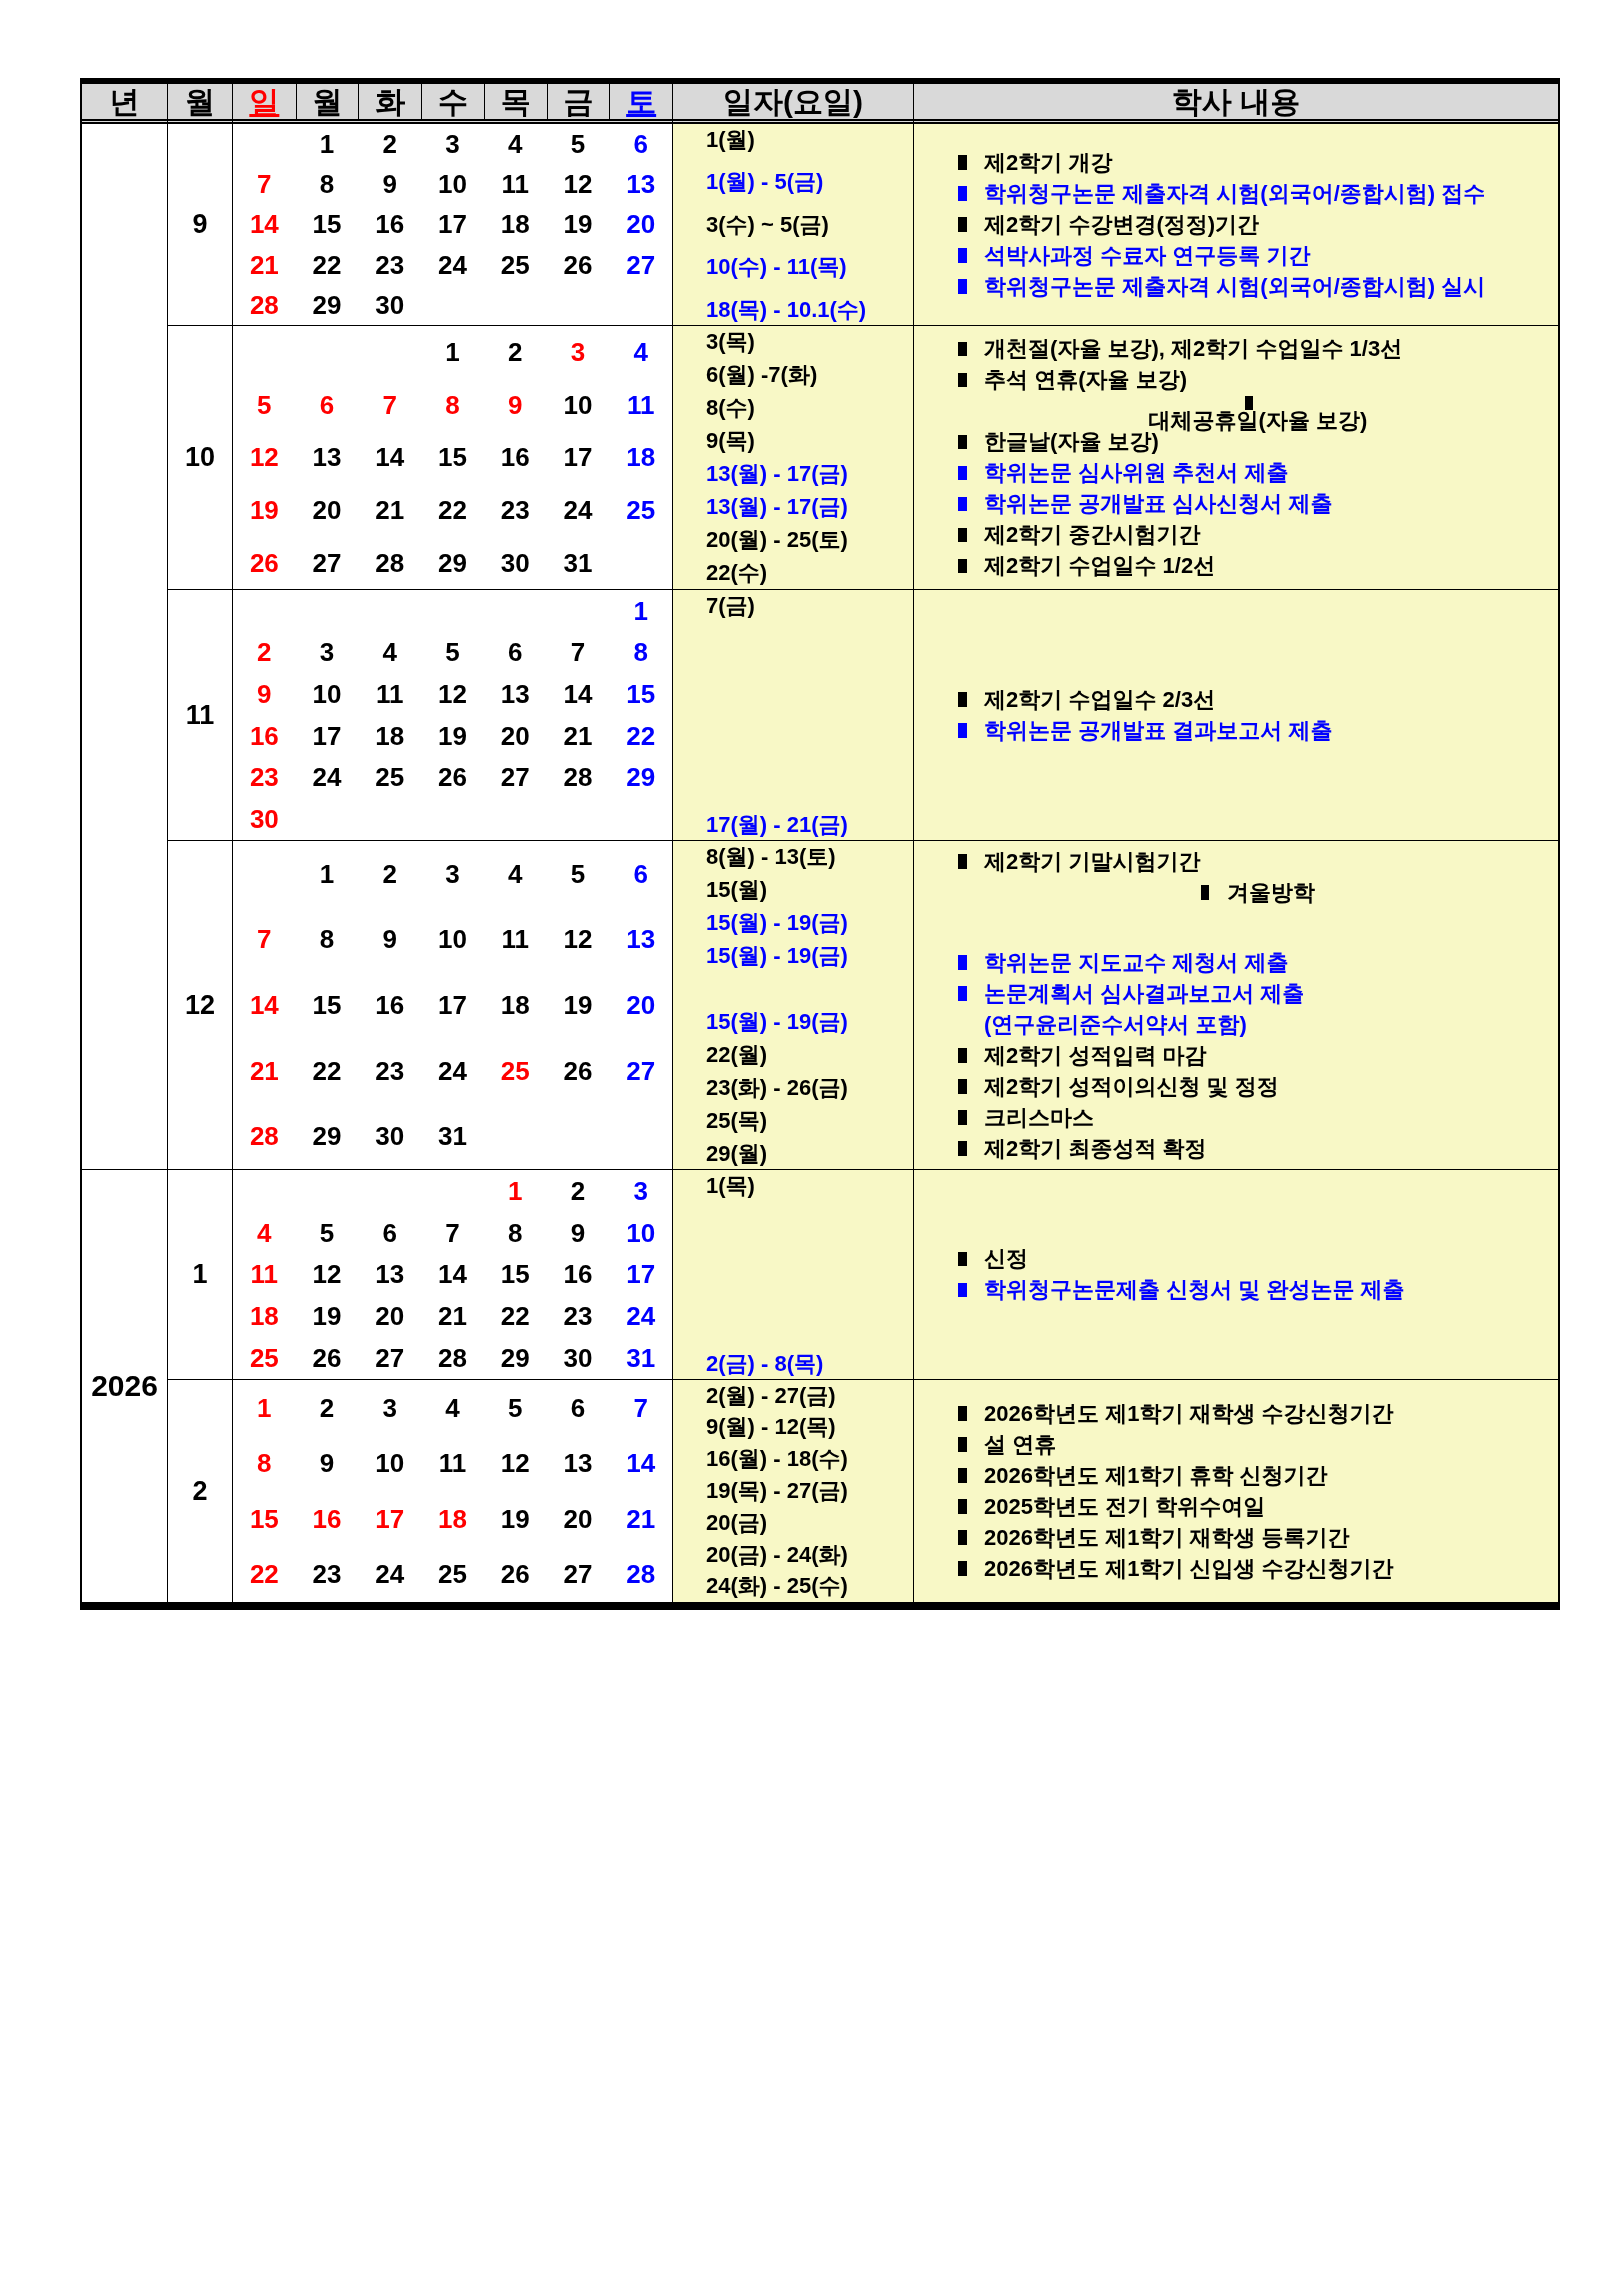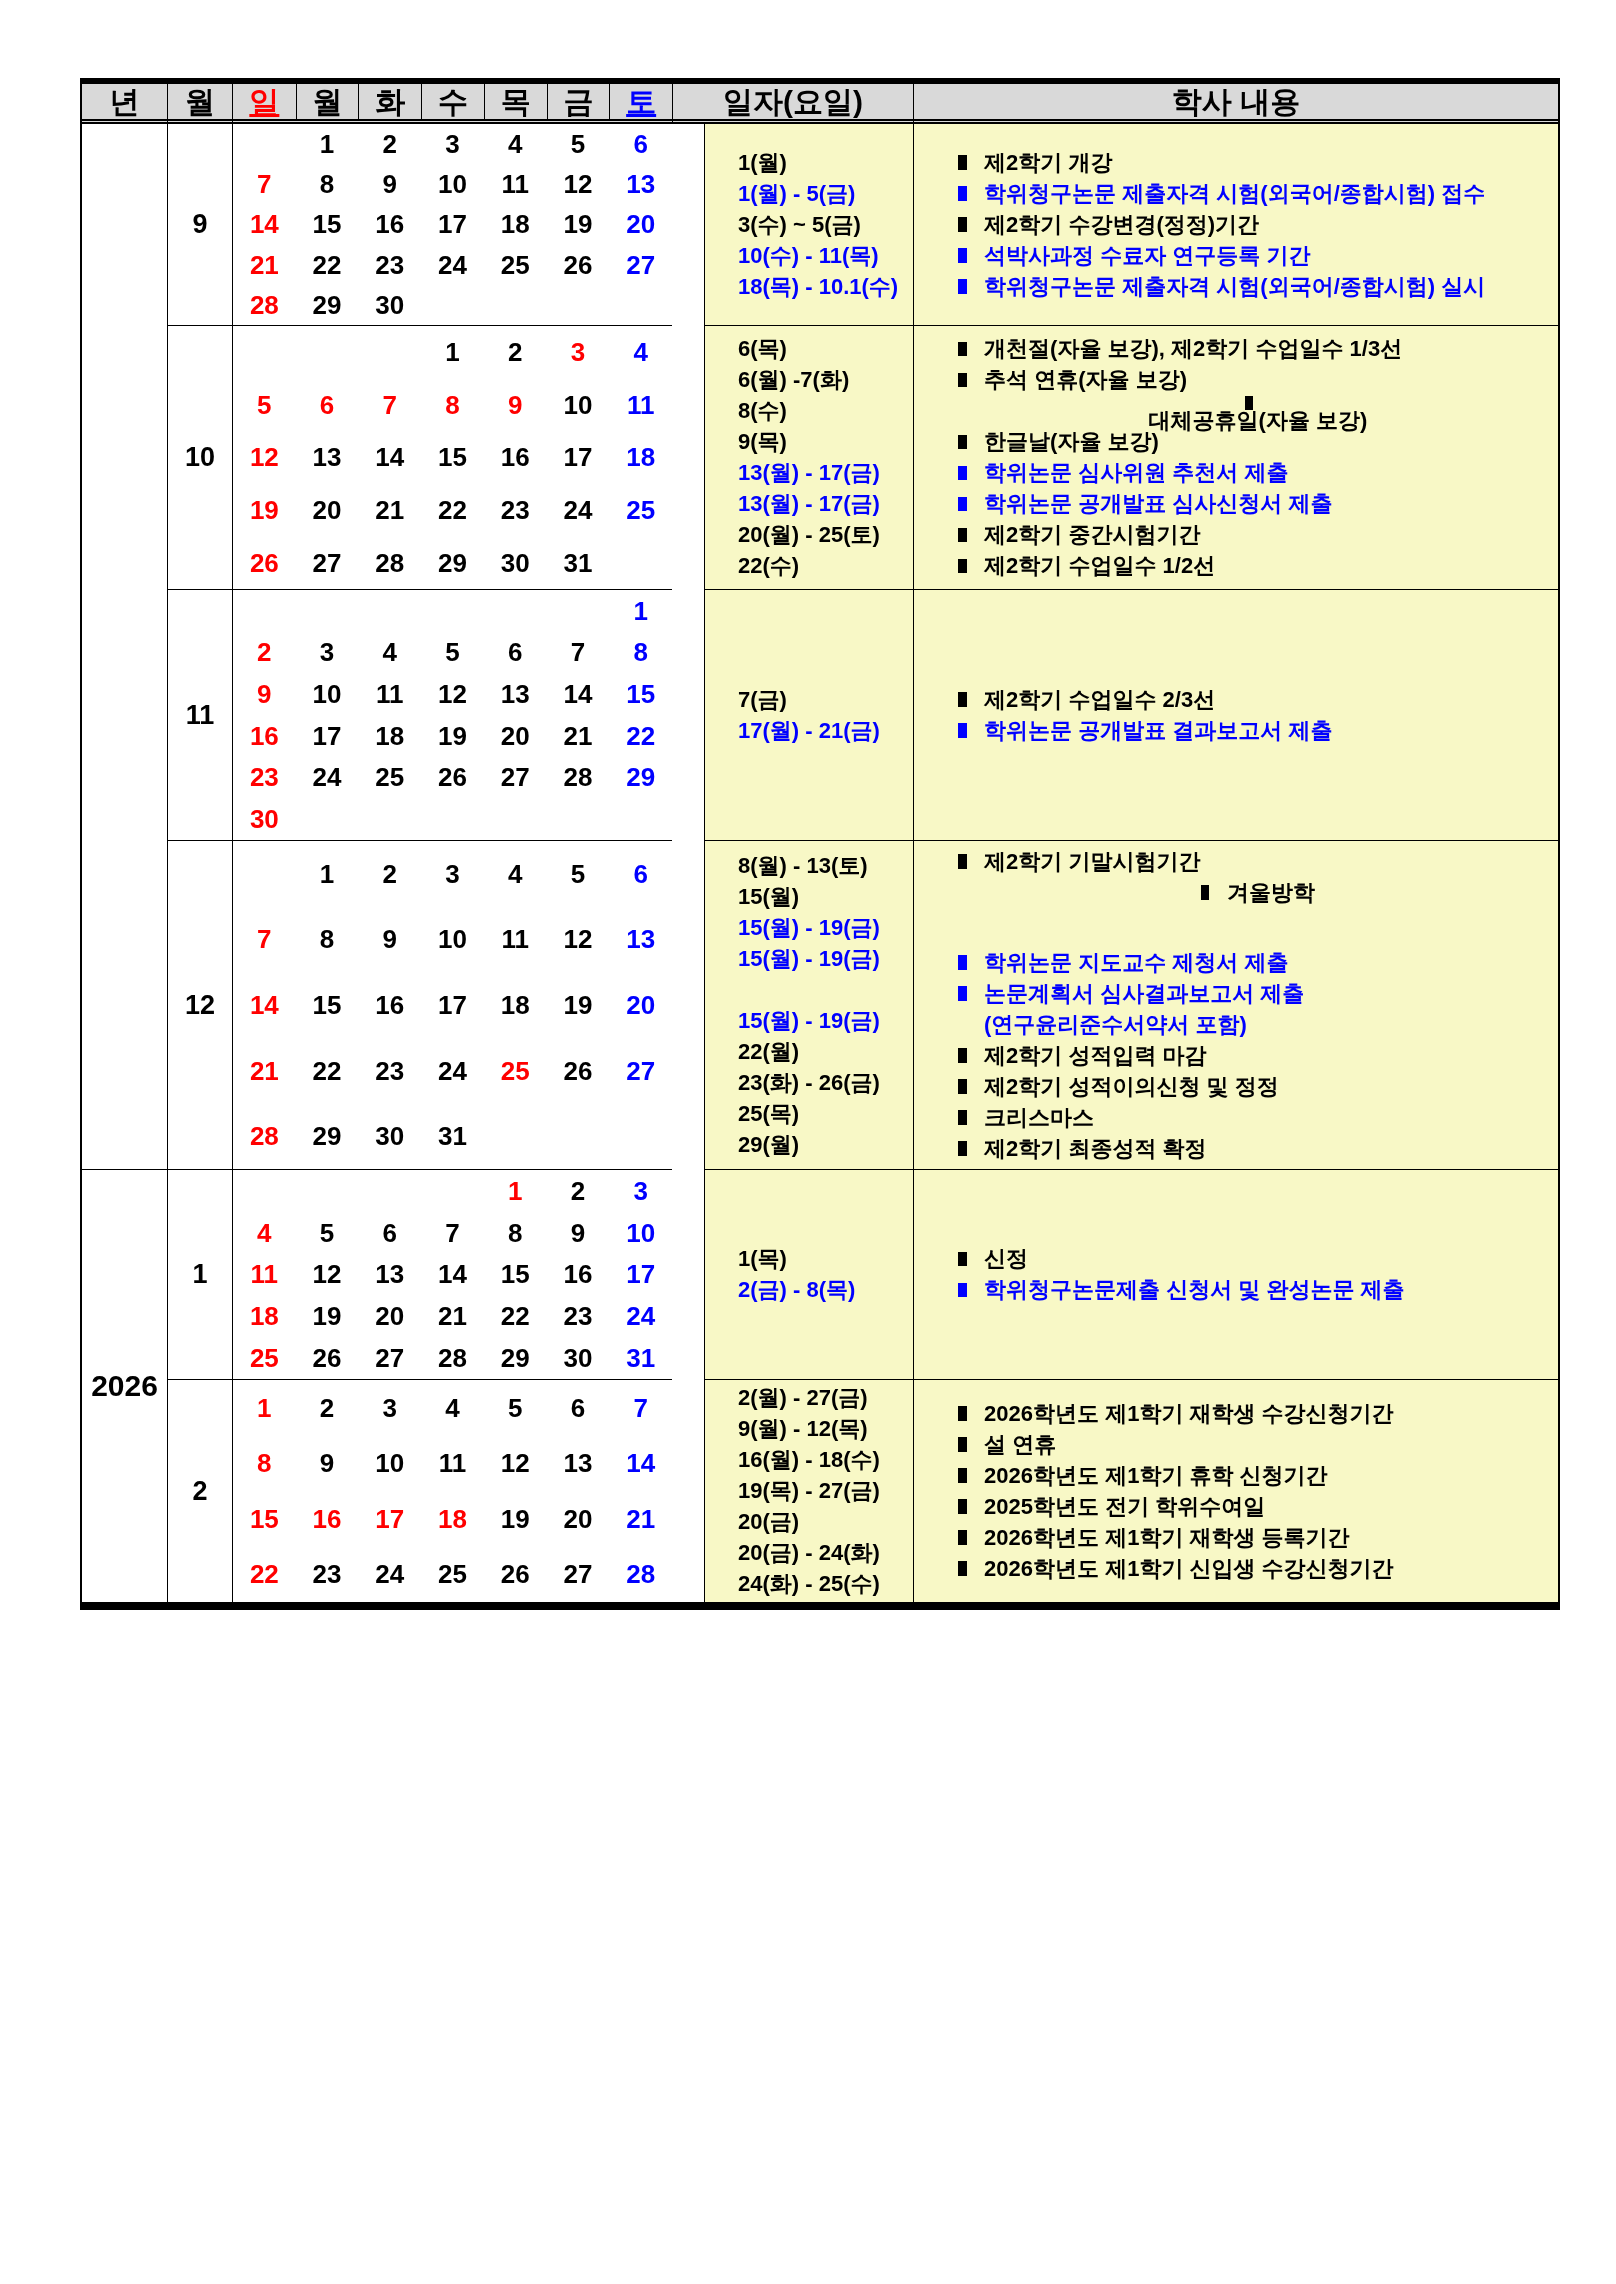--- a/index.html
+++ b/index.html
@@ -31,21 +31,21 @@
   .hday.u{text-decoration:underline;}
   
   .ycell{background:#fff; display:flex; align-items:center; justify-content:center; font-size:30px;}
   .y1{grid-area:2/1/6/2; border-bottom:1.3px solid #000;}
   .y2{grid-area:6/1/8/2;}
   
   .mcell{background:#fff; border-left:1.3px solid #000; display:flex; align-items:center; justify-content:center; font-size:27px;}
   .dgrid{background:#fff; border-left:1.3px solid #000; display:grid; grid-template-columns:repeat(7,1fr); align-items:center;}
   .dnum{text-align:center; font-size:26px; line-height:1;}
   .datecol{background:var(--panel-bg,#f8f8c6); border-left:1.3px solid #000;
-    display:flex; flex-direction:column; justify-content:center; padding-left:33px;margin-left:32px;}
+    display:flex; flex-direction:column; justify-content:space-between; padding-left:33px;}
   .contentcol{background:var(--panel-bg,#f8f8c6); border-left:1.3px solid #000;
     display:flex; flex-direction:column; justify-content:center; padding-left:44px;}
   .bb{border-bottom:1.3px solid #000;}
   .dline,.cline{height:31px; display:flex; align-items:center; font-size:22px; line-height:1; white-space:nowrap;}
   .bullet{width:8.5px; height:14.3px; background:currentColor; margin-right:17.6px; flex:none;}
   .cline.cont{padding-left:26px;}
   .footnote{margin-left:-42px; margin-top:14.3px; font-size:26px; line-height:1.2;}
 </style>
 </head>
 <body>
@@ -167,21 +167,21 @@
         <div class="dnum" style="color: rgb(0, 0, 255);">25</div>
         <div class="dnum" style="color: rgb(255, 0, 0);">26</div>
         <div class="dnum">27</div>
         <div class="dnum">28</div>
         <div class="dnum">29</div>
         <div class="dnum">30</div>
         <div class="dnum">31</div>
         <div class="dnum"></div>
       </div>
       <div class="datecol bb" style="grid-area: 3 / 4 / 4 / 5;">
-        <div class="dline" style="color: rgb(0, 0, 0);">6(목)</div>
+        <div class="dline" style="color: rgb(0, 0, 0);">3(목)</div>
         <div class="dline" style="color: rgb(0, 0, 0);">6(월) -7(화)</div>
         <div class="dline" style="color: rgb(0, 0, 0);">8(수)</div>
         <div class="dline" style="color: rgb(0, 0, 0);">9(목)</div>
         <div class="dline" style="color: rgb(0, 0, 255);">13(월) - 17(금)</div>
         <div class="dline" style="color: rgb(0, 0, 255);">13(월) - 17(금)</div>
         <div class="dline" style="color: rgb(0, 0, 0);">20(월) - 25(토)</div>
         <div class="dline" style="color: rgb(0, 0, 0);">22(수)</div>
       </div>
       <div class="contentcol bb" style="grid-area: 3 / 5 / 4 / 6;">
         <div class="cline" style="color: rgb(0, 0, 0);">

